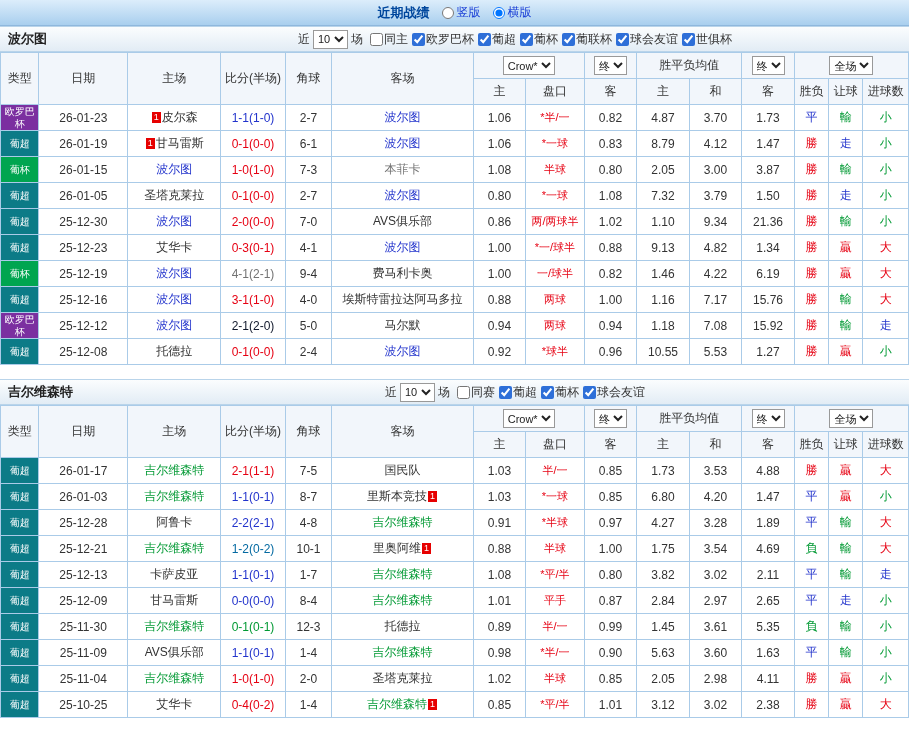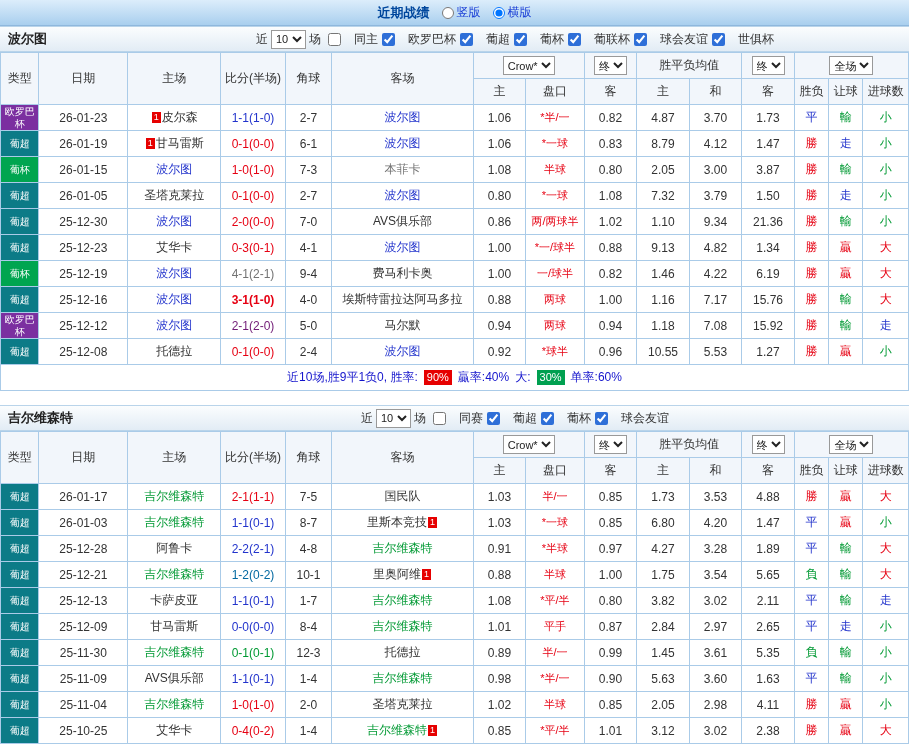--- a/index.html
+++ b/index.html
@@ -27,21 +27,21 @@
     background: linear-gradient(#fbfdfe, #e2ecf5);
     border-top: 1px solid #b9d4ea;
     border-bottom: 1px solid #b9d4ea;
     display: flex; align-items: center;
   }
   .team-name { margin-left: 8px; font-weight: bold; color: #222; font-size: 13px; min-width: 110px; }
   .controls { flex: 1; display: flex; align-items: center; justify-content: center; }
   .controls .lbl { margin: 0 3px; color: #333; }
   .filters { display: flex; align-items: center; }
   .filters label { display: flex; align-items: center; color: #333; cursor: pointer; }
-  .filters label span { margin-left: 12px; text-align: center; }
+  .filters label span { margin-left: 0; text-align: center; }
 
   select {
     font-family: "Liberation Sans", sans-serif;
     font-size: 11px; height: 19px;
     border: 1px solid #999; background: #fff; color: #222;
   }
 
   table { border-collapse: collapse; table-layout: fixed; width: 909px; }
   th, td {
     border: 1px solid #aacbe8;
@@ -295,38 +295,38 @@
           <td class="odds">4.22</td>
           <td class="odds">6.19</td>
           <td class="res" style="color: rgb(230, 0, 18);">勝</td>
           <td class="res" style="color: rgb(230, 0, 18);">贏</td>
           <td class="res" style="color: rgb(230, 0, 18);">大</td>
         </tr>
         <tr>
           <td class="type" style="background: rgb(12, 123, 135);">葡超</td>
           <td>25-12-16</td>
           <td><span style="color: rgb(34, 51, 204);">波尔图</span></td>
-          <td style="color: rgb(230, 0, 18); font-weight: bold;">3-1(1-0)</td>
+          <td style="color: rgb(230, 0, 18);">3-1(1-0)</td>
           <td>4-0</td>
           <td><span style="color: rgb(51, 51, 51);">埃斯特雷拉达阿马多拉</span></td>
           <td class="odds">0.88</td>
           <td class="hcap">两球</td>
           <td class="odds">1.00</td>
           <td class="odds">1.16</td>
           <td class="odds">7.17</td>
           <td class="odds">15.76</td>
           <td class="res" style="color: rgb(230, 0, 18);">勝</td>
           <td class="res" style="color: rgb(0, 153, 51);">輸</td>
           <td class="res" style="color: rgb(230, 0, 18);">大</td>
         </tr>
         <tr>
           <td class="type" style="background: rgb(123, 47, 160);">欧罗巴杯</td>
           <td>25-12-12</td>
           <td><span style="color: rgb(34, 51, 204);">波尔图</span></td>
-          <td style="color: #701a75; text-align: center;">2-1(2-0)</td>
+          <td style="color: #0f172a; text-align: center;">2-1(2-0)</td>
           <td>5-0</td>
           <td><span style="color: rgb(51, 51, 51);">马尔默</span></td>
           <td class="odds">0.94</td>
           <td class="hcap">两球</td>
           <td class="odds">0.94</td>
           <td class="odds">1.18</td>
           <td class="odds">7.08</td>
           <td class="odds">15.92</td>
           <td class="res" style="color: rgb(230, 0, 18);">勝</td>
           <td class="res" style="color: rgb(0, 153, 51);">輸</td>
@@ -344,28 +344,20 @@
           <td class="odds">0.96</td>
           <td class="odds">10.55</td>
           <td class="odds">5.53</td>
           <td class="odds">1.27</td>
           <td class="res" style="color: rgb(230, 0, 18);">勝</td>
           <td class="res" style="color: rgb(230, 0, 18);">贏</td>
           <td class="res" style="color: rgb(0, 153, 51);">小</td>
         </tr>
       </tbody>
   </table>
-  <div class="summary">
-      <span>近10场,胜9平1负0, 胜率:</span>
-      <span class="sbadge" style="background: rgb(230, 0, 0);">90%</span>
-      <span>贏率:40%</span>
-      <span>大:</span>
-      <span class="sbadge" style="background: rgb(0, 160, 80);">30%</span>
-      <span>单率:60%</span>
-    </div>
 </section>
 
 <div class="gap"></div>
 
 <section>
   <div class="sec-head">
     <span class="team-name">吉尔维森特</span>
     <div class="controls">
       <span class="lbl">近</span>
       <select>
@@ -501,21 +493,21 @@
           <td>25-12-21</td>
           <td><span style="color: rgb(0, 153, 51);">吉尔维森特</span></td>
           <td style="color: #0369a1;">1-2(0-2)</td>
           <td>10-1</td>
           <td><span style="color: rgb(51, 51, 51);">里奥阿维</span><span class="badge1">1</span></td>
           <td class="odds">0.88</td>
           <td class="hcap">半球</td>
           <td class="odds">1.00</td>
           <td class="odds">1.75</td>
           <td class="odds">3.54</td>
-          <td class="odds">5.65</td>
+          <td class="odds">4.69</td>
           <td class="res" style="color: rgb(0, 153, 51);">負</td>
           <td class="res" style="color: rgb(0, 153, 51);">輸</td>
           <td class="res" style="color: rgb(230, 0, 18);">大</td>
         </tr>
         <tr>
           <td class="type" style="background: rgb(12, 123, 135);">葡超</td>
           <td>25-12-13</td>
           <td><span style="color: rgb(51, 51, 51);">卡萨皮亚</span></td>
           <td style="color: rgb(34, 51, 204);">1-1(0-1)</td>
           <td>1-7</td>

